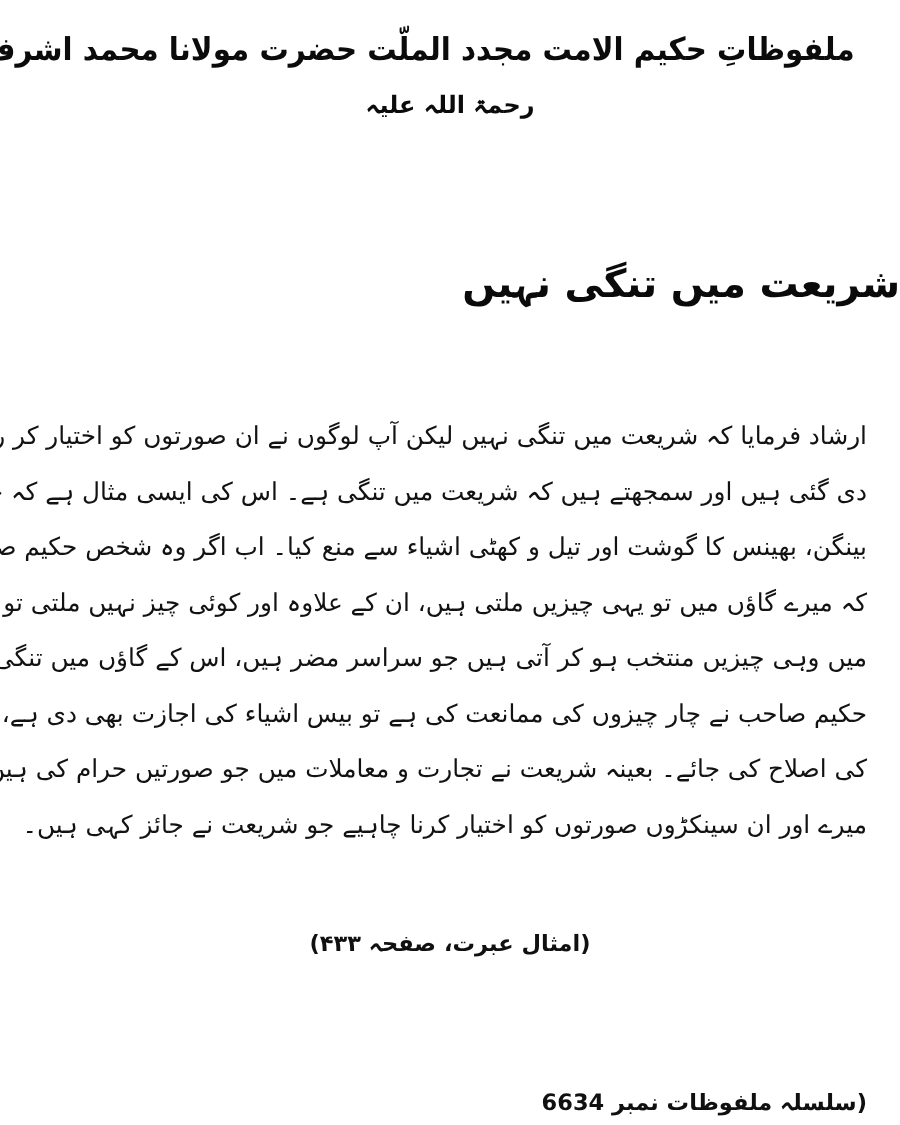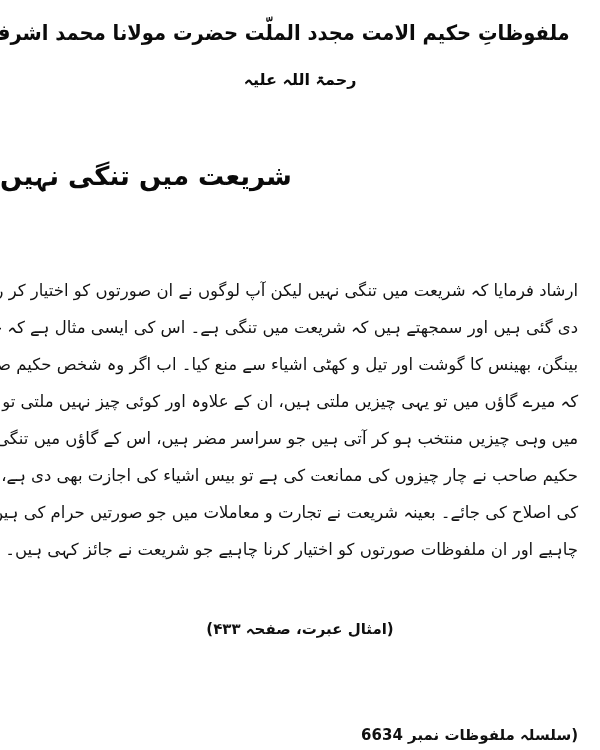--- a/index.html
+++ b/index.html
@@ -47,30 +47,30 @@
     transform: scaleX(0.93);
     transform-origin: center;
   }
   .header-line-sub {
     direction: rtl;
     unicode-bidi: embed;
     font-size: 16px;
     font-weight: 700;
     line-height: 1.5;
     color: #0b0b0b;
-    margin-top: 18px;
+    margin-top: 8px;
   }
 
   
   .title-block {
     position: absolute;
-    top: 158px;
+    top: 172px;
     left: 0;
     right: 0;
-    text-align: left;
+    text-align: right;
   }
   .doc-title {
     direction: rtl;
     unicode-bidi: embed;
     font-size: 26px;
     font-weight: 700;
     color: #0a0a0a;
     line-height: 1.45;
     letter-spacing: 0px;
   }
@@ -181,21 +181,21 @@
     <div class="body-line">
       <span class="line-text">میں وہی چیزیں منتخب ہو کر آتی ہیں جو سراسر مضر ہیں، اس کے گاؤں میں تنگی ہے طب میں تنگی نہیں۔ اگر</span>
     </div>
     <div class="body-line">
       <span class="line-text">حکیم صاحب نے چار چیزوں کی ممانعت کی ہے تو بیس اشیاء کی اجازت بھی دی ہے، غرض اس کے گاؤں</span>
     </div>
     <div class="body-line">
       <span class="line-text">کی اصلاح کی جائے۔ بعینہ شریعت نے تجارت و معاملات میں جو صورتیں حرام کی ہیں ان کو چھوڑ دینا</span>
     </div>
     <div class="body-line">
-      <span class="line-text no-justify">چاہیے اور ان ملفوظات صورتوں کو اختیار کرنا چاہیے جو شریعت نے جائز کہی ہیں۔</span>
+      <span class="line-text no-justify">میرے اور ان سینکڑوں صورتوں کو اختیار کرنا چاہیے جو شریعت نے جائز کہی ہیں۔</span>
     </div>
   </div>
 
   <div class="citation-block">
     <div class="citation">(امثال عبرت، صفحہ ۴۳۳)</div>
   </div>
 
   <div class="footer-block">
     <div class="footer-text">(سلسلہ ملفوظات نمبر 6634</div>
   </div>

